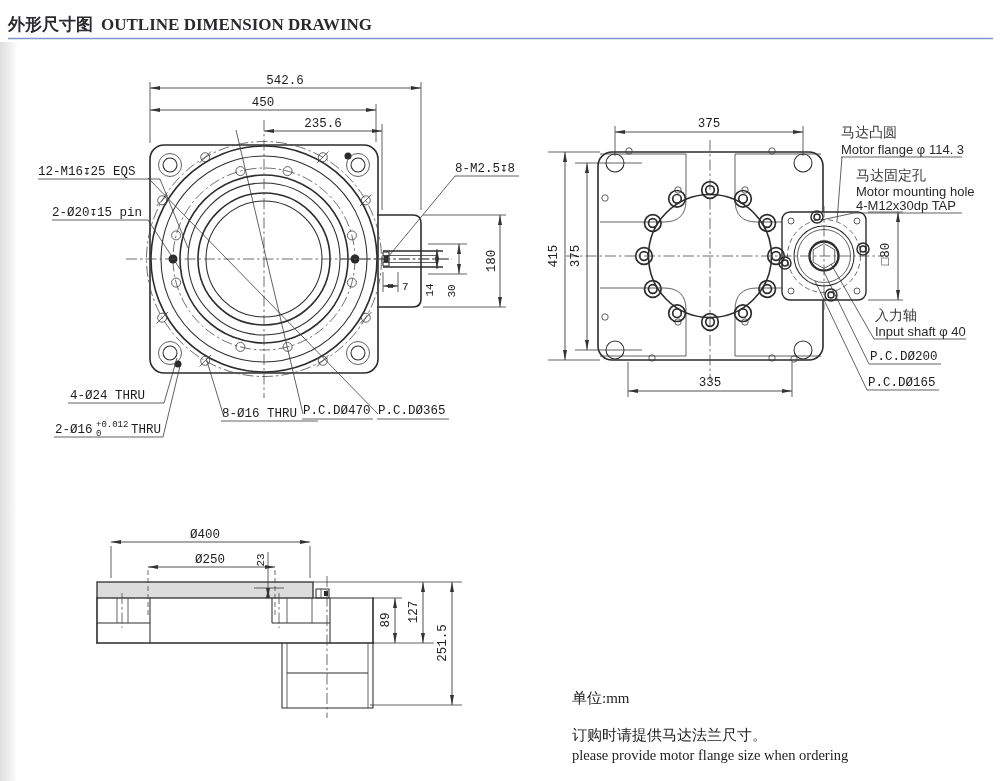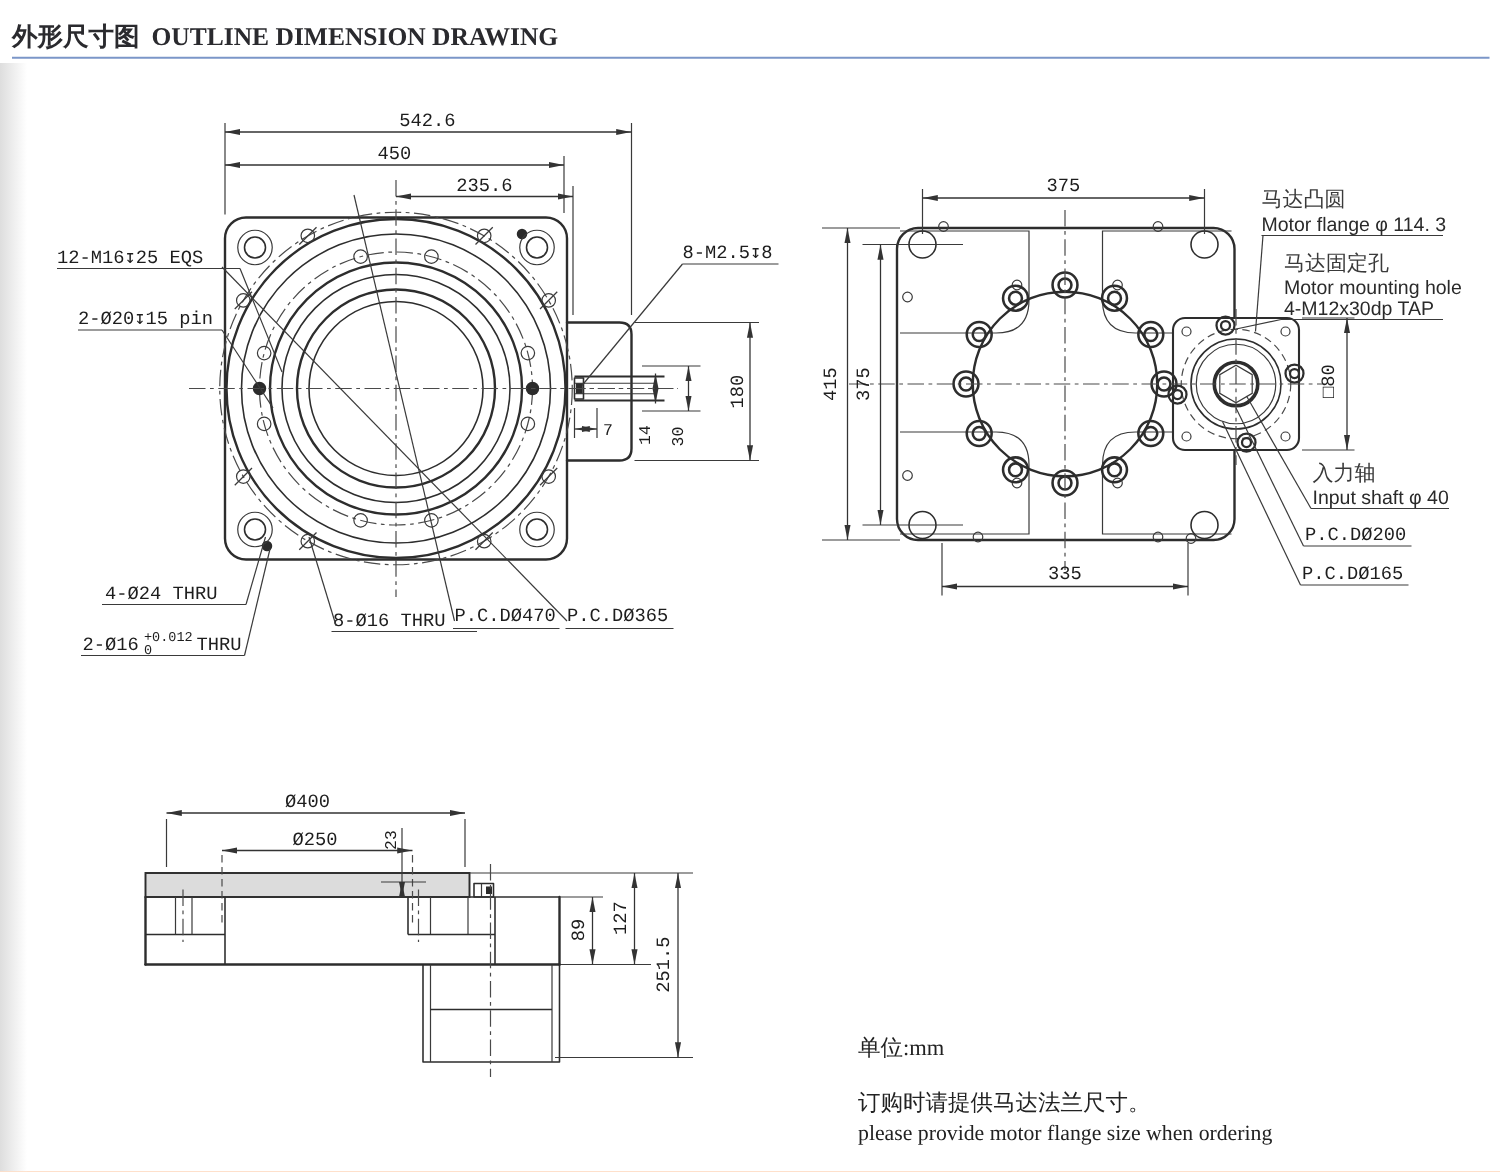--- a/index.html
+++ b/index.html
@@ -1,16 +1,16 @@
 <!DOCTYPE html>
 <html><head>
 <meta charset="utf-8">
 <style>
   html,body{margin:0;padding:0;background:#fff;}
-  .page{position:relative;width:1000px;height:781px;background:#f97316;overflow:hidden;
+  .page{position:relative;width:1000px;height:781px;background:#bef264;overflow:hidden;
         font-family:"Liberation Sans","DejaVu Sans",sans-serif;}
   svg{display:block}
   .ol{stroke:#2d2d2d;fill:none;stroke-width:1.6;stroke-linejoin:round;stroke-linecap:round}
   .ml{stroke:#2d2d2d;fill:none;stroke-width:1.05;stroke-linejoin:round}
   .tl{stroke:#3a3a3a;fill:none;stroke-width:.8}
   .cl{stroke:#4a4a4a;fill:none;stroke-width:.8;stroke-dasharray:11 3 2.5 3}
   .hid{stroke:#4a4a4a;fill:none;stroke-width:.8;stroke-dasharray:5 3}
   .dim{stroke:#333;fill:none;stroke-width:.85}
   .arr{marker-start:url(#ah);marker-end:url(#ah)}
   .fillh{fill:#2b2b2b;stroke:none}

